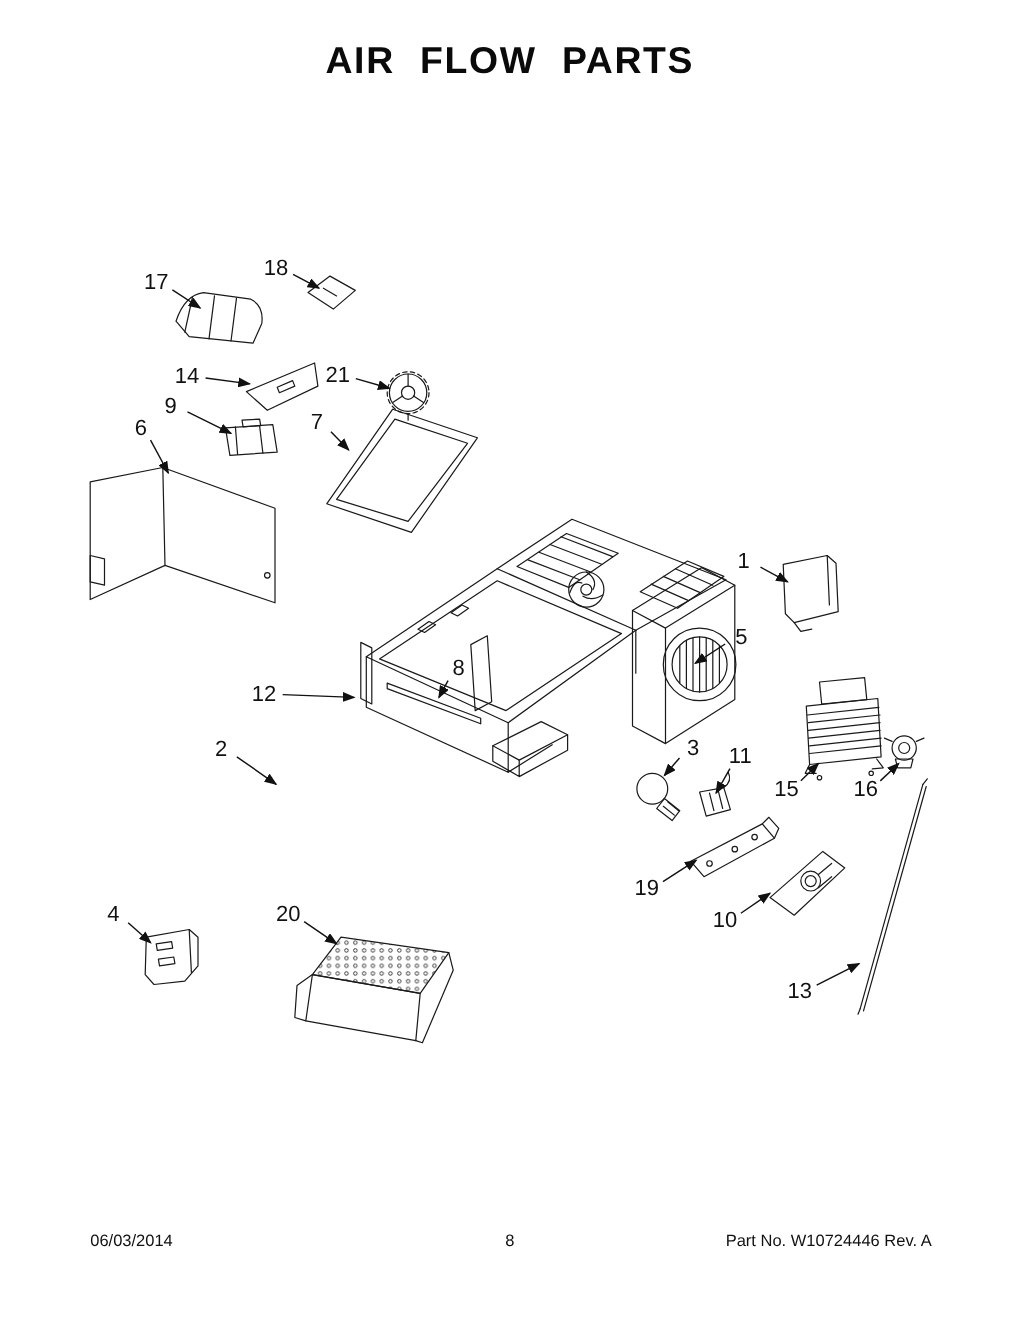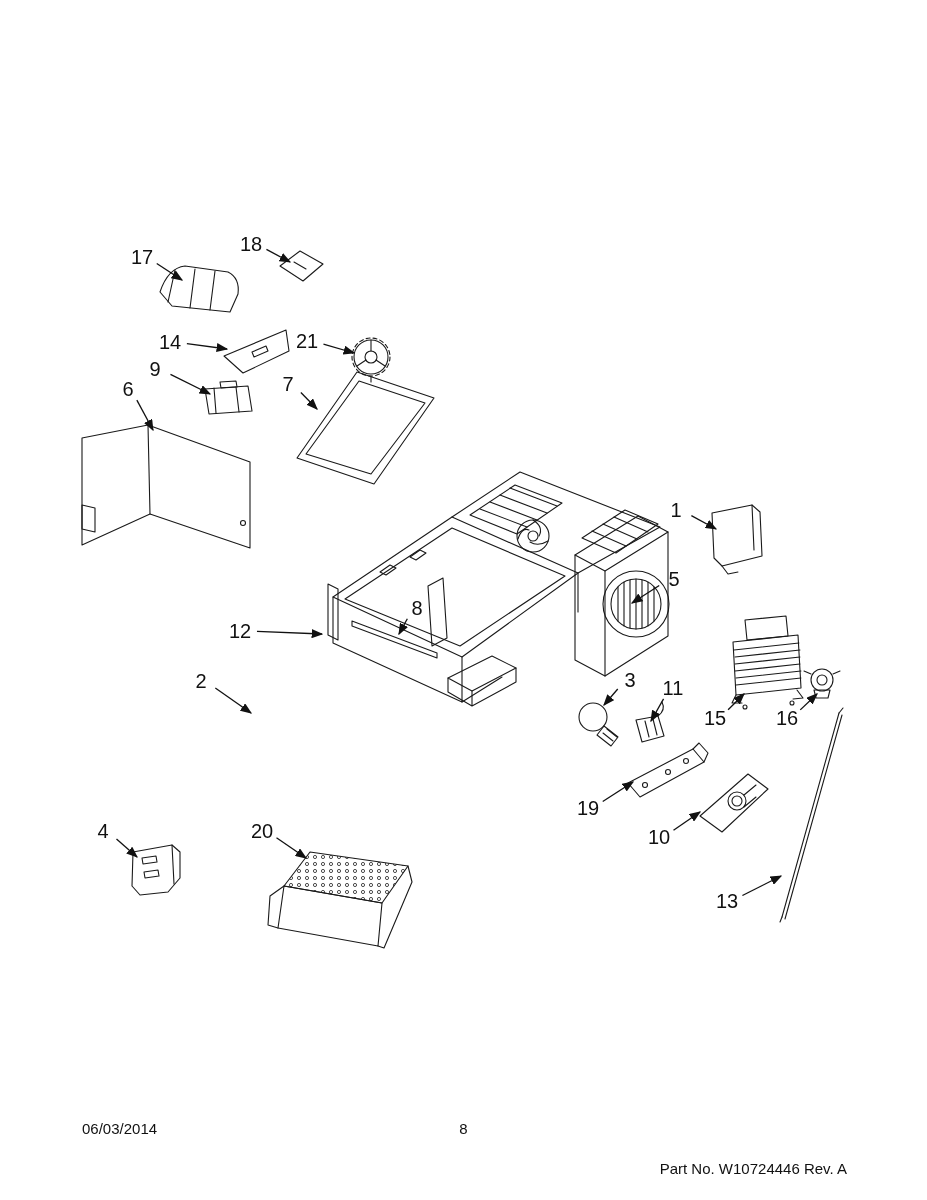--- a/index.html
+++ b/index.html
@@ -37,39 +37,40 @@
     position: absolute;
     left: 0;
     right: 0;
     top: 1120px;
     height: 22px;
     font-size: 15px;
     color: #111;
   }
   .footer-date { position: absolute; left: 82px; }
   .footer-page { position: absolute; left: 50%; transform: translateX(-50%); }
-  .footer-part { position: absolute; right: 80px; margin-top: 40px; }
+  .footer-part { position: absolute; right: 80px; }
   .callout-num {
     font-family: "Liberation Sans", sans-serif;
     font-size: 20px;
     fill: #111;
     text-anchor: middle;
     dominant-baseline: central;
   }
   .callout-line {
     stroke: #111;
     stroke-width: 1.3;
     fill: none;
   }
 </style>
 </head>
 <body>
 
 <div class="page">
 
+  <h1 class="title">AIR FLOW PARTS</h1>
 
   <svg class="diagram-svg" viewBox="0 0 927 1200" xmlns="http://www.w3.org/2000/svg">
     <defs>
       <marker id="arrowhead" markerWidth="9" markerHeight="7" refX="8" refY="3.5" orient="auto">
         <path d="M0,0 L9,3.5 L0,7 Z" fill="#111"></path>
       </marker>
       <pattern id="dots" width="8" height="7" patternUnits="userSpaceOnUse">
         <circle cx="3" cy="3" r="1.6" fill="none" stroke="#222" stroke-width="0.8"></circle>
       </pattern>
     </defs>

